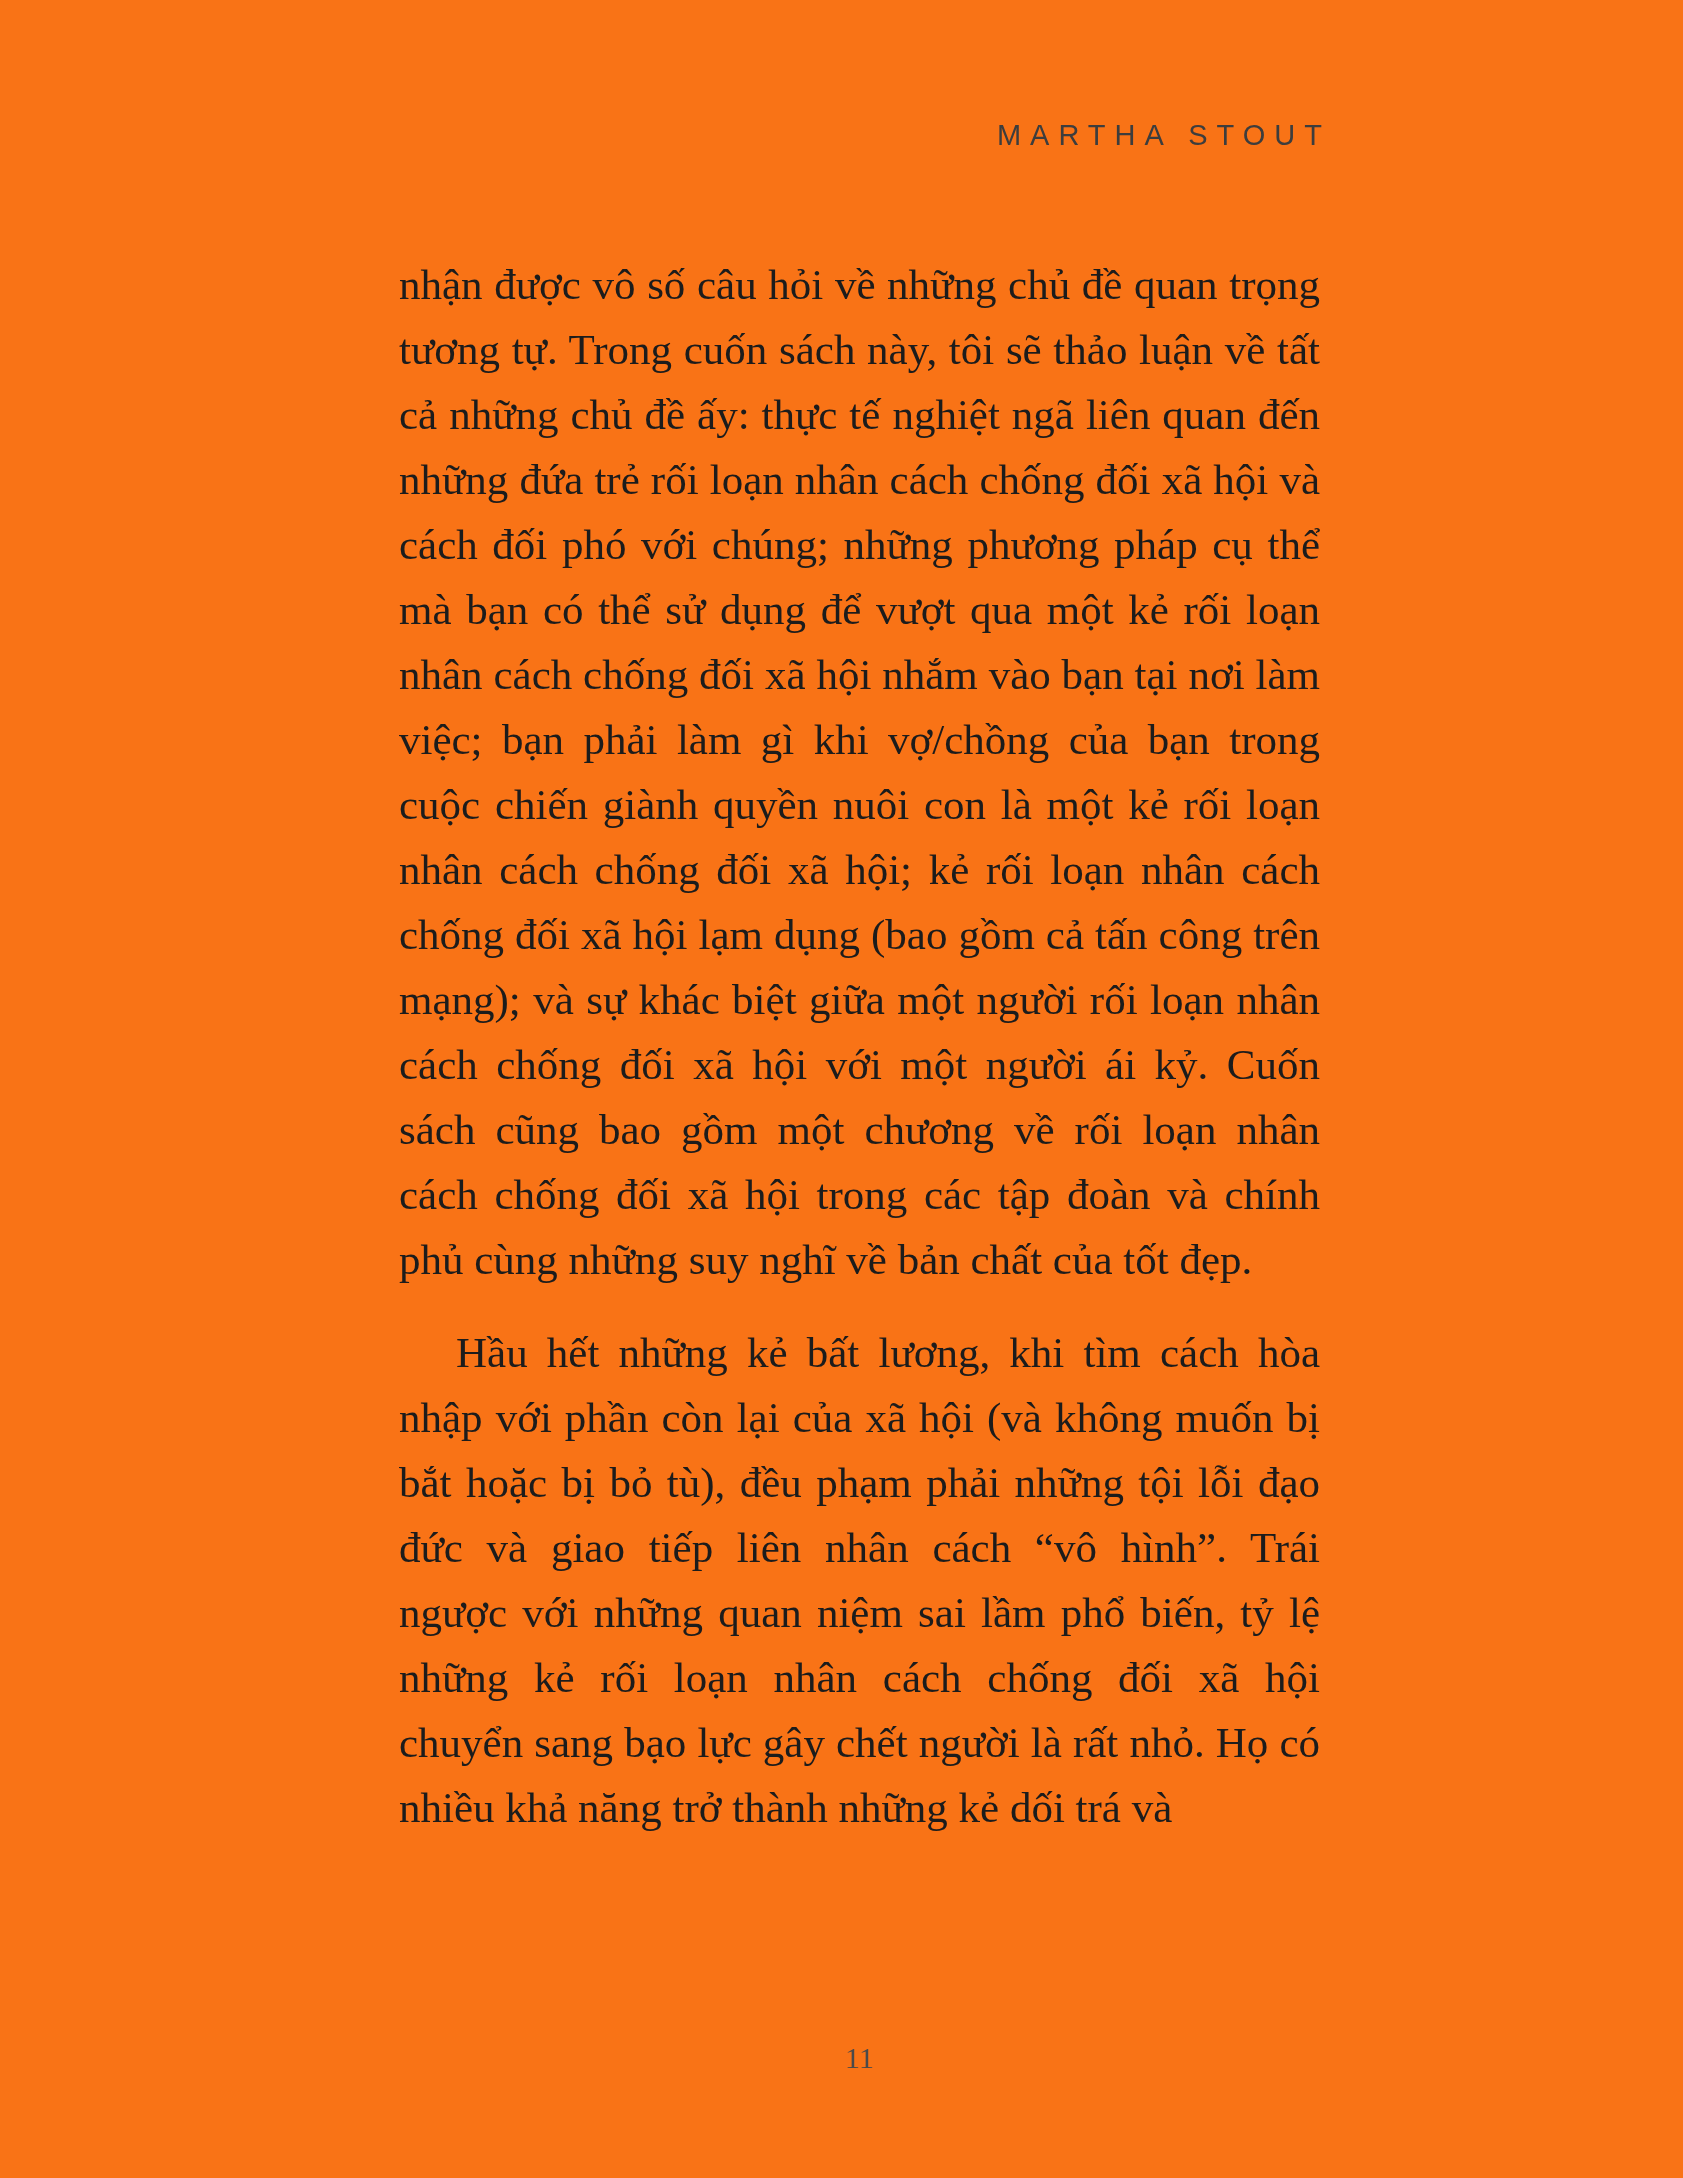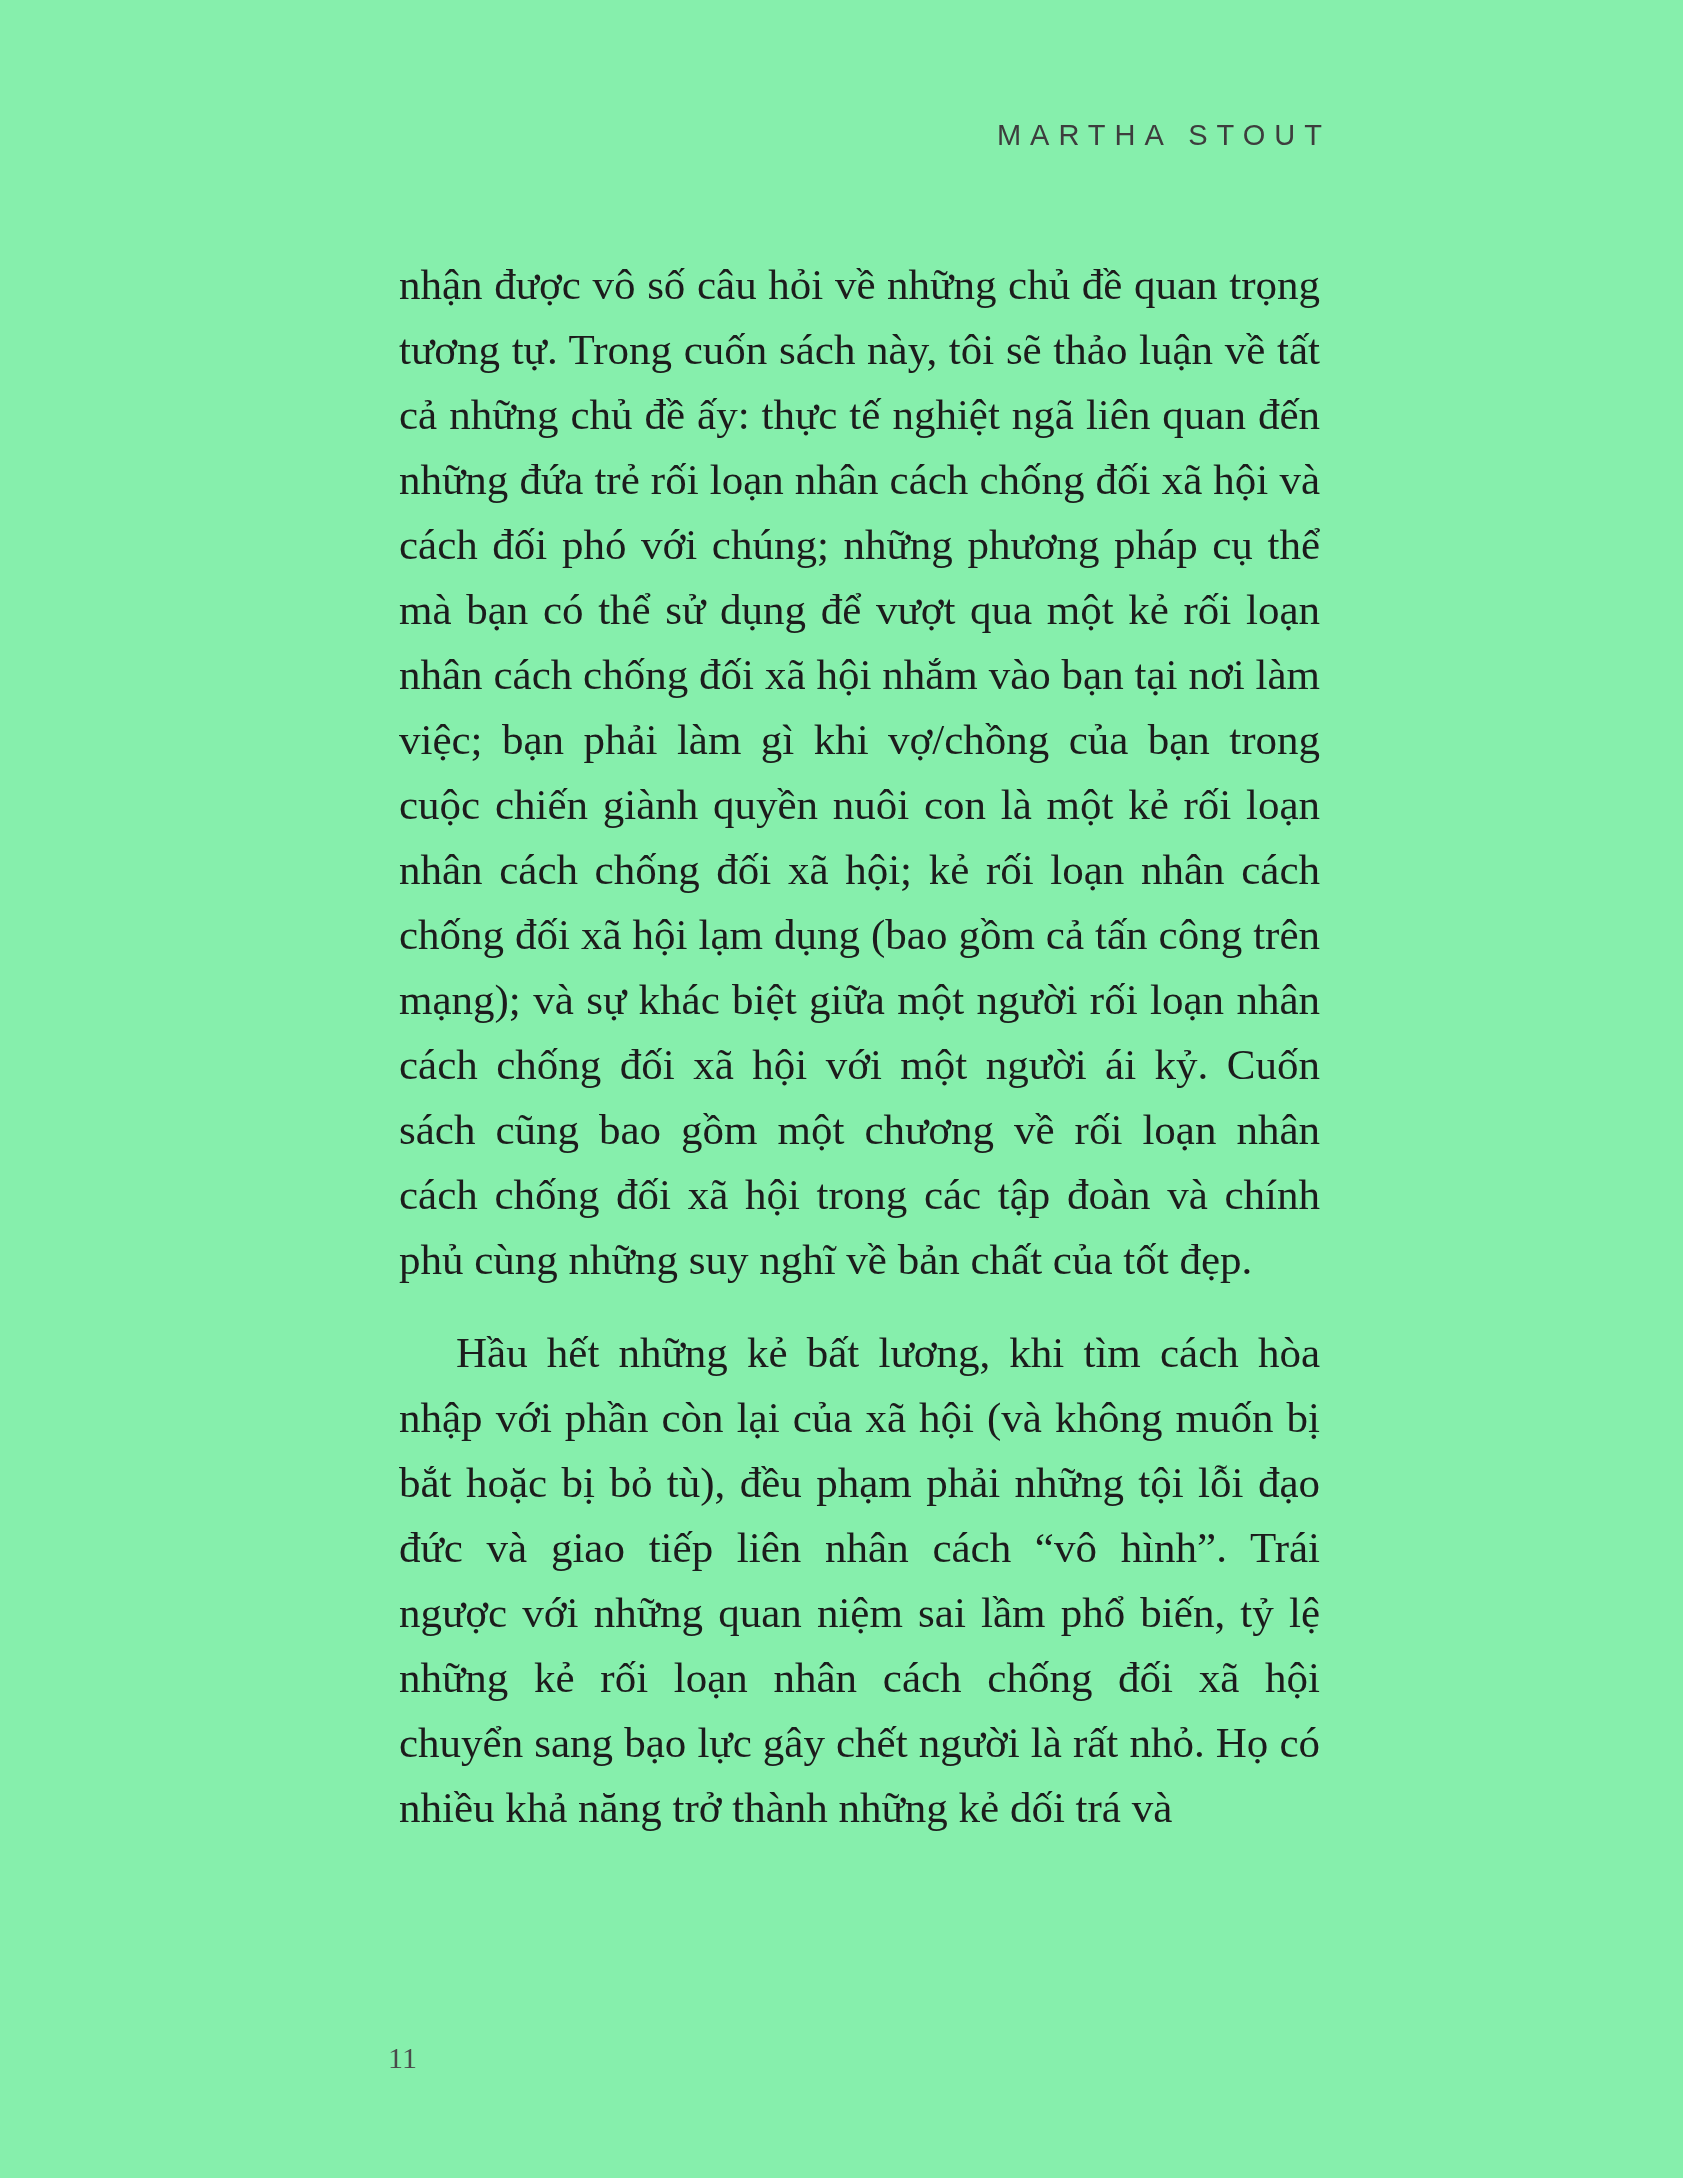--- a/index.html
+++ b/index.html
@@ -4,21 +4,21 @@
 <style>
   html, body {
     margin: 0;
     padding: 0;
     background: #ffffff;
   }
   .page {
     position: relative;
     width: 1683px;
     height: 2178px;
-    background: #86efac;
+    background: #f97316;
     font-family: "Liberation Serif", serif;
     color: #1c1c1c;
     overflow: hidden;
   }
   .author-header {
     position: absolute;
     top: 119px;
     left: 388px;
     width: 943px;
     text-align: right;
@@ -44,20 +44,21 @@
   }
   .text-block p + p {
     margin-top: 28px;
     text-indent: 57px;
   }
   .page-number {
     position: absolute;
     top: 2041px;
     left: 388px;
     width: 943px;
+    text-align: center;
     font-size: 30px;
     color: #4a4a4a;
     font-family: "Liberation Serif", serif;
   }
 </style>
 </head>
 <body>
 
 <div class="page">
 

